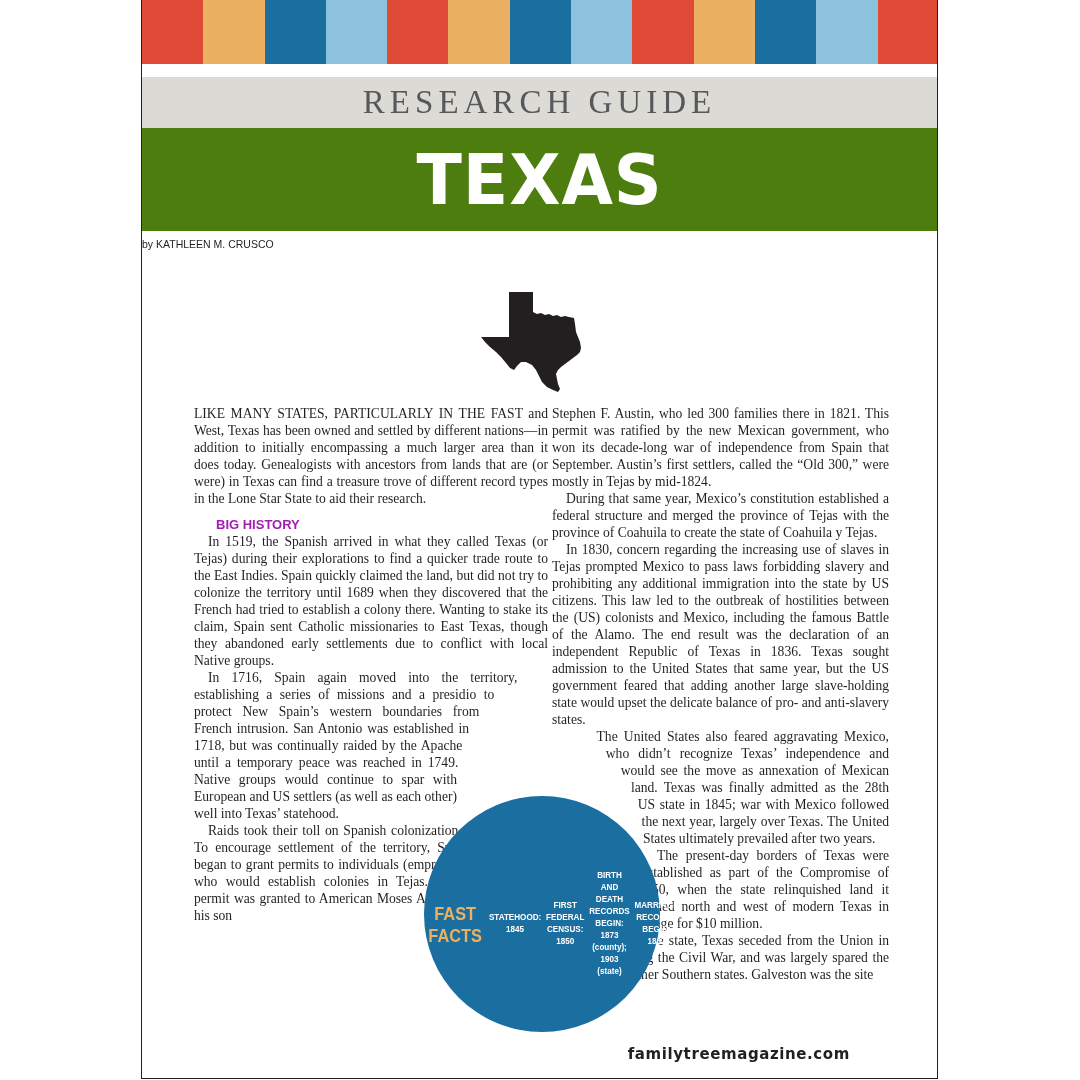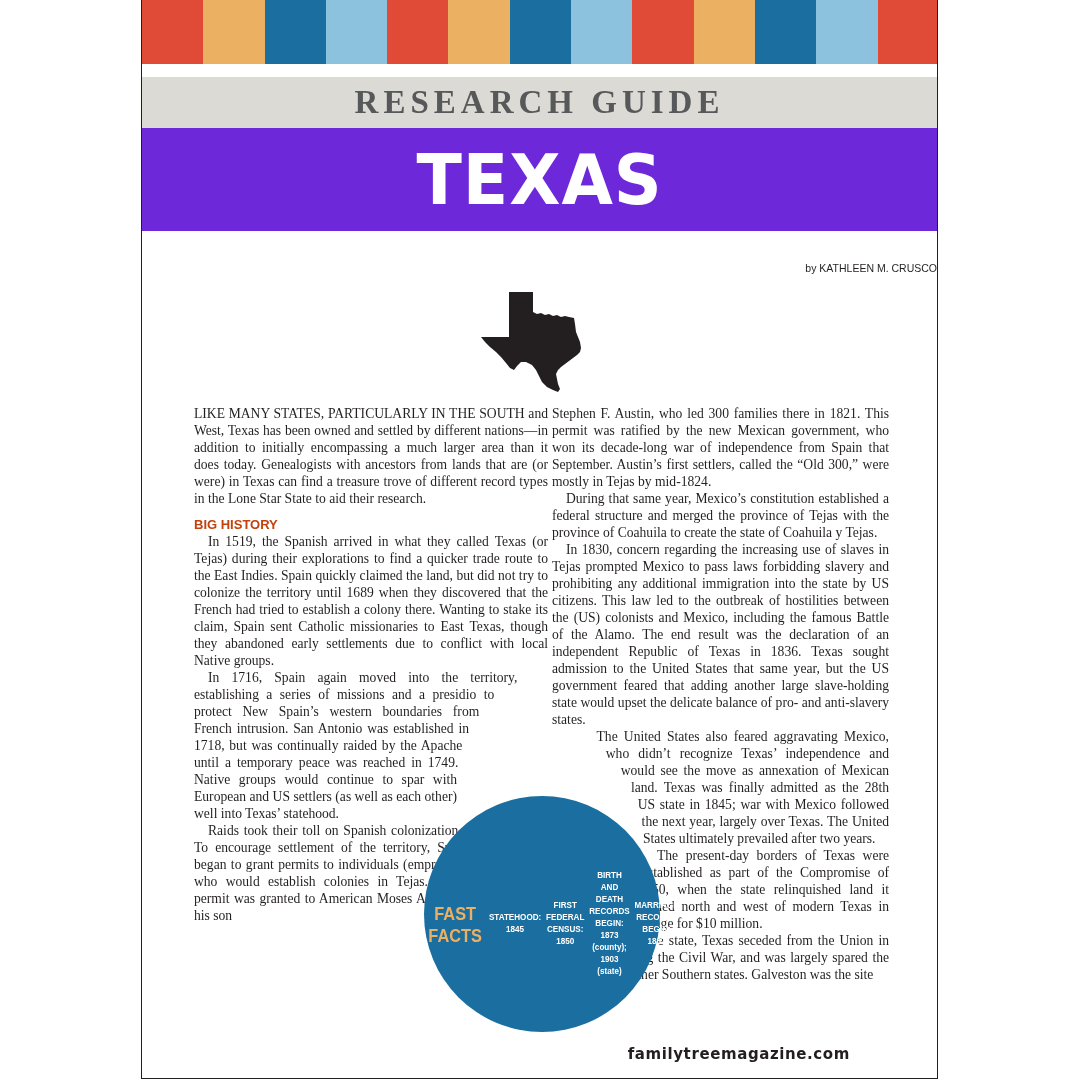--- a/index.html
+++ b/index.html
@@ -14,50 +14,50 @@
 
   .stripes { position: absolute; left: 0; top: 0; width: 100%; height: 64px; display: flex; }
   .stripe { width: 61.3px; height: 64px; flex: 0 0 auto; }
 
   .guide-band {
     position: absolute; left: 0; top: 77px; width: 100%; height: 51px;
     background: #dcdad5; display: flex; align-items: center; justify-content: center;
   }
   .guide-band span {
     font-family: "Liberation Serif", "DejaVu Serif", serif;
-    font-size: 33px; letter-spacing: 5px; color: #57585a; font-weight: bold;
+    font-size: 33px; letter-spacing: 5px; color: #57585a; font-weight: normal;
   }
 
   .title-band {
     position: absolute; left: 0; top: 128px; width: 100%; height: 103px;
-    background: #6d28d9; display: flex; align-items: center; justify-content: center;
+    background: #4d7c0f; display: flex; align-items: center; justify-content: center;
   }
   .title-band span {
     font-family: "DejaVu Sans", "Liberation Sans", sans-serif;
     font-weight: bold; font-size: 70px; color: #ffffff; letter-spacing: 1px;
     transform: scaleX(0.95);
   }
 
   .byline {
-    position: absolute; left: 0; width: 100%; top: 262px; text-align: right;
+    position: absolute; left: 0; width: 100%; top: 238px; text-align: left;
     font-family: "Liberation Sans", "DejaVu Sans", sans-serif; font-size: 10.5px; color: #231f20;
   }
 
   .texas-map { position: absolute; left: 339px; top: 292px; width: 106px; height: 102px; }
 
   .col { position: absolute; font-size: 13.6px; line-height: 17px; text-align: justify; color: #231f20; }
   .col-left { left: 52px; top: 405px; width: 354px; }
   .col-right { left: 410px; top: 405px; width: 337px; }
   .col p { margin: 0; text-indent: 0; }
   .col p.ind { text-indent: 14px; }
   .col .lead { font-size: 13.6px; letter-spacing: 0; }
 
   .section-head {
     font-family: "Liberation Sans", "DejaVu Sans", sans-serif; font-weight: bold;
-    color: #c2410c; font-size: 13px; line-height: 17px; margin-top: 9px;
+    color: #a21caf; font-size: 13px; line-height: 17px; margin-top: 9px; margin-left: 22px;
   }
 
   .wrap-left { float: right; width: 150px; height: 240px; shape-outside: circle(118px at 118% 50%); }
   .wrap-right { float: left; width: 150px; height: 240px; shape-outside: circle(118px at -18% 50%); }
 
   .fast-facts {
     position: absolute; left: 282px; top: 796px; width: 236px; height: 236px;
     border-radius: 50%; background: #1a6fa0;
     display: flex; flex-direction: row; align-items: center;
     padding-top: 22px; text-align: center;
@@ -104,21 +104,21 @@
     <span>TEXAS</span>
   </div>
 
   <div class="byline">by KATHLEEN M. CRUSCO</div>
 
   <svg class="texas-map" viewBox="0 0 106 102">
     <path fill="#231f20" d="M30 0 L52 0 L52 20 L56 22 L60 21 L64 23 L68 22 L72 24 L76 23 L80 25 L84 24 L88 25 L93 26 L94 32 L95 40 L97 45 L99 50 L100 56 L99 60 L96 63 L92 66 L88 69 L84 72 L80 75 L77 78 L75 82 L76 87 L77 92 L79 97 L77 100 L72 98 L66 95 L61 90 L58 84 L55 78 L51 73 L45 70 L40 70 L36 74 L33 78 L29 76 L25 71 L20 65 L15 60 L9 55 L4 50 L0 45 L28 45 L28 0 Z"></path>
   </svg>
 
   <div class="col col-left">
-    <p><span class="lead">LIKE MANY STATES, PARTICULARLY IN THE SOUTH</span><span> and West, Texas has been owned and settled by different nations—in addition to initially encompassing a much larger area than it does today. Genealogists with ancestors from lands that are (or were) in Texas can find a treasure trove of different record types in the Lone Star State to aid their research.</span></p>
+    <p><span class="lead">LIKE MANY STATES, PARTICULARLY IN THE FAST</span><span> and West, Texas has been owned and settled by different nations—in addition to initially encompassing a much larger area than it does today. Genealogists with ancestors from lands that are (or were) in Texas can find a treasure trove of different record types in the Lone Star State to aid their research.</span></p>
     <div class="section-head">BIG HISTORY</div>
     <p class="ind">In 1519, the Spanish arrived in what they called Texas (or Tejas) during their explorations to find a quicker trade route to the East Indies. Spain quickly claimed the land, but did not try to colonize the territory until 1689 when they discovered that the French had tried to establish a colony there. Wanting to stake its claim, Spain sent Catholic missionaries to East Texas, though they abandoned early settlements due to conflict with local Native groups.</p>
     <div class="wrap-left"></div>
     <p class="ind">In 1716, Spain again moved into the territory, establishing a series of missions and a presidio to protect New Spain’s western boundaries from French intrusion. San Antonio was established in 1718, but was continually raided by the Apache until a temporary peace was reached in 1749. Native groups would continue to spar with European and US settlers (as well as each other) well into Texas’ statehood.</p>
     <p class="ind">Raids took their toll on Spanish colonization. To encourage settlement of the territory, Spain began to grant permits to individuals (empresarios) who would establish colonies in Tejas. One such permit was granted to American Moses Austin and (later) his son</p>
   </div>
 
   <div class="col col-right">
     <p>Stephen F. Austin, who led 300 families there in 1821. This permit was ratified by the new Mexican government, who won its decade-long war of independence from Spain that September. Austin’s first settlers, called the “Old 300,” were mostly in Tejas by mid-1824.</p>
     <p class="ind">During that same year, Mexico’s constitution established a federal structure and merged the province of Tejas with the province of Coahuila to create the state of Coahuila y Tejas.</p>

